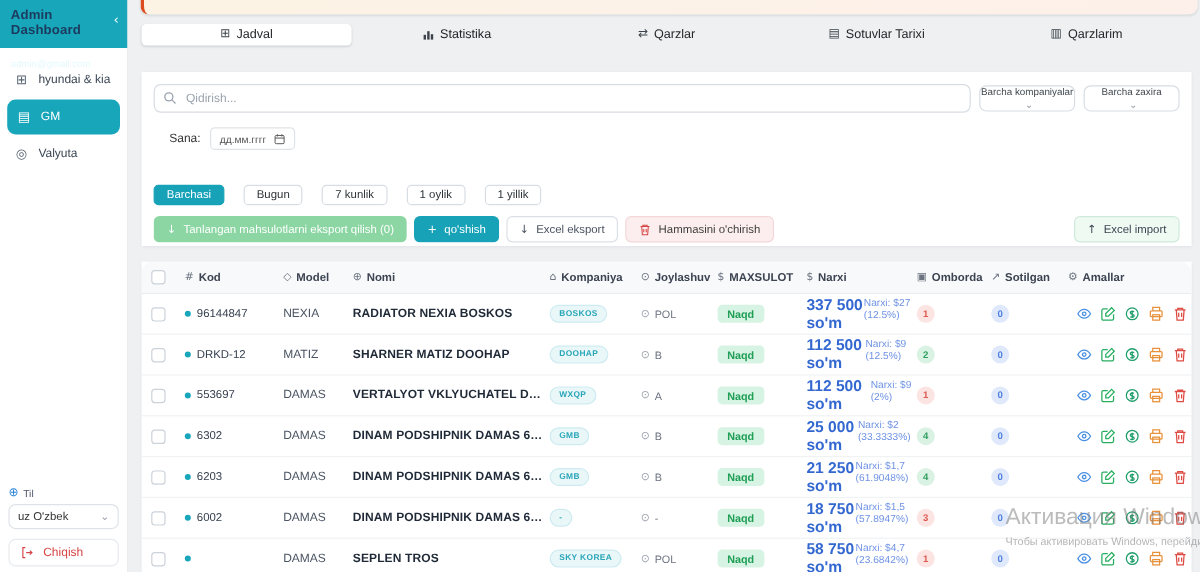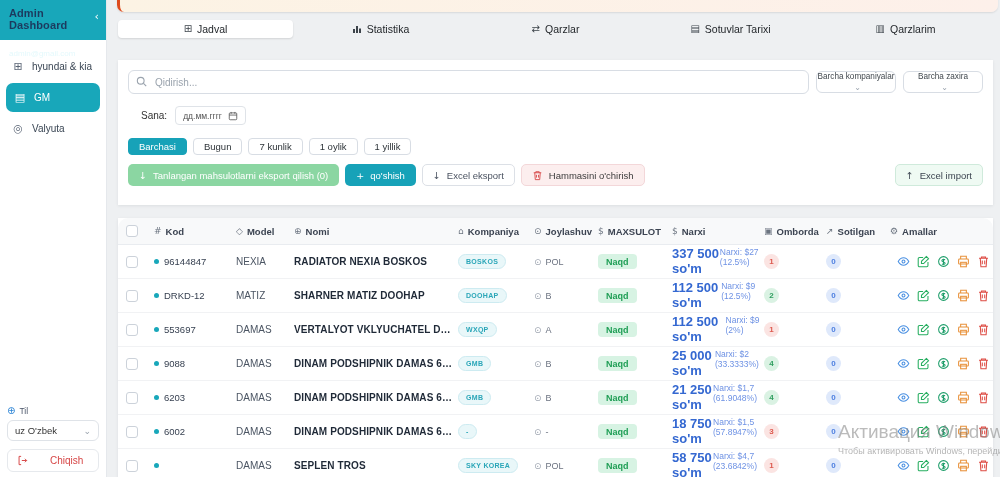--- a/index.html
+++ b/index.html
@@ -21,21 +21,21 @@
   .side-menu { padding-top:13px; }
   .side-item { display:flex; align-items:center; gap:8px; padding:7px 12px; font-size:10px; color:#3a4654; cursor:pointer; }
   .side-item .mi { font-size:11px; color:#5a6575; width:12px; text-align:center; }
   .side-item.active { margin:3px 6px; padding:8px 8px; background:#18a7ba; color:#fff; border-radius:7px; }
   .side-item.active .mi { color:#fff; }
   .side-bottom { position:absolute; left:7px; right:7px; bottom:5px; }
   .til-row { display:flex; align-items:center; gap:4px; font-size:8.5px; color:#4a5568; margin-bottom:4px; }
   .til-row .mi { color:#2f86d6; font-size:10px; }
   .lang-select { display:flex; align-items:center; justify-content:space-between; border:1px solid #dfe3e8; border-radius:6px; padding:4px 7px; font-size:9.5px; color:#333; background:#fff; cursor:pointer; }
   .lang-select .chev { color:#9aa3ad; font-size:9px; }
-  .logout-btn { display:flex; align-items:flex-end; gap:22px; margin-top:8px; border:1px solid #e6e9ed; border-radius:6px; padding:5px 9px; font-size:10px; color:#d64545; background:#fff; cursor:pointer; width:100%; }
+  .logout-btn { display:flex; align-items:flex-end; gap:8px; margin-top:8px; border:1px solid #e6e9ed; border-radius:6px; padding:5px 9px; font-size:10px; color:#d64545; background:#fff; cursor:pointer; width:100%; }
   .logout-btn svg { stroke:#d64545; stroke-width:1.4; }
 
   
   .content { position:absolute; left:107px; top:0; width:893px; height:477px; }
 
   .alert-strip { position:absolute; left:10px; top:-9px; width:881px; height:21px; border-radius:7px;
     background:linear-gradient(90deg,#fcf3e4,#fdf0ea); border-left:3px solid #dd4b1f; box-shadow:0 1px 2px rgba(0,0,0,.10); }
 
   .tabbar { position:absolute; left:11px; top:20px; width:875px; height:18px; background:#eef0f2; border-radius:4px; display:flex; align-items:stretch; }
   .tab { flex:1; display:flex; align-items:center; justify-content:center; gap:5px; font-size:10.5px; color:#23272b; cursor:pointer; }
@@ -50,21 +50,21 @@
   .search-box input { width:100%; height:24px; border:1px solid #d8dde4; border-radius:6px; padding:0 8px 0 26px; font-size:10px; color:#333; outline:none; font-family:inherit; }
   .search-box input::placeholder { color:#9aa3ad; }
   .search-ico { position:absolute; left:8px; top:6px; }
   .mini-select { width:80px; height:22px; border:1px solid #d8dde4; border-radius:6px; display:flex; align-items:center; justify-content:space-between; padding:0 6px; font-size:8.2px; color:#42494f; background:#fff; cursor:pointer; white-space:nowrap;flex-direction:column; }
   .mini-select .chev { color:#9aa3ad; font-size:8px; margin-left:3px; }
 
   .f-row2 { margin-top:12px; display:flex; align-items:center; gap:8px; padding-left:13px; }
   .sana-label { font-size:10px; color:#333;text-align:right; }
   .date-input { display:flex; align-items:center; gap:6px; border:1px solid #dfe3e8; border-radius:4px; height:19px; padding:0 7px; font-size:8.5px; color:#555; background:#fff; cursor:text; }
 
-  .f-row3 { margin-top:13px; display:flex; gap:6px; }
+  .f-row3 { margin-top:29px; display:flex; gap:16px; }
   .chip { height:17px; padding:0 10px; border-radius:4px; background:#fff; border:1px solid #d8dde4; font-size:9.5px; color:#2e3439; cursor:pointer; font-family:inherit; }
   .chip-active { background:#17a2b8; border-color:#17a2b8; color:#fff; }
 
   .f-row4 { margin-top:9px; position:relative; display:flex; gap:6px; align-items:center; }
   .btn { display:inline-flex; align-items:center; gap:6px; height:22px; padding:0 10px; border-radius:5px; font-size:9.5px; border:1px solid transparent; cursor:pointer; font-family:inherit; white-space:nowrap; }
   .btn-export-selected { background:#8bd6a2; color:#fff; }
   .btn-add { background:#17a2b8; color:#fff; }
   .btn-excel-export { background:#fff; border-color:#dce0e6; color:#4a5260; }
   .btn-delete-all { background:#fceeee; border-color:#f3d7d9; color:#3c3c3c; }
   .btn-delete-all svg { stroke:#d64545; }
@@ -499,21 +499,21 @@
       </button>
     </div>
   </div>
 
   <div class="tgrid trow">
     <div class="cell c-check">
             <span class="checkbox"></span>
           </div>
     <div class="cell c-kod">
       <span class="dot"></span>
-      <span>9088</span>
+      <span>6302</span>
     </div>
     <div class="cell c-model">
             <span>DAMAS</span>
           </div>
     <div class="cell c-nomi">
             <span>DINAM PODSHIPNIK DAMAS 6302</span>
           </div>
     <div class="cell c-comp">
             <span class="pill-company">GMB</span>
           </div>

